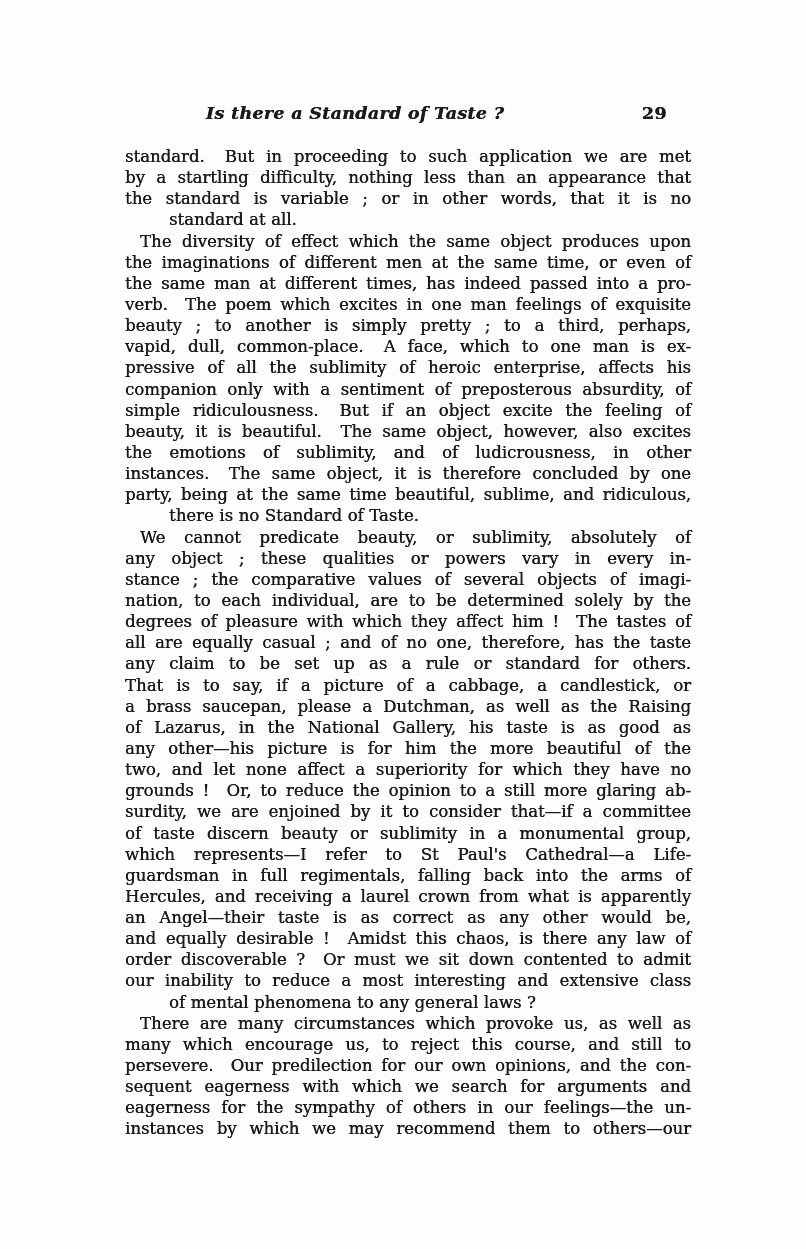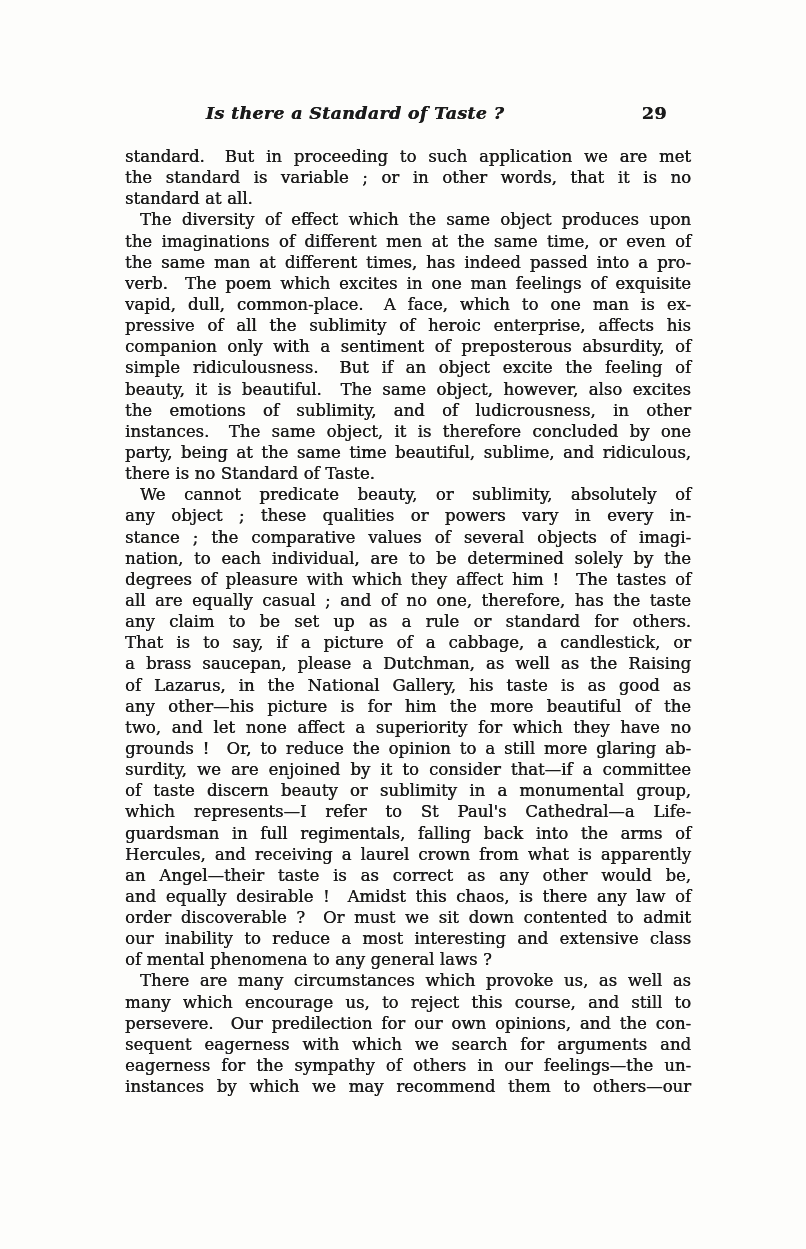--- a/index.html
+++ b/index.html
@@ -58,45 +58,48 @@
   .para { margin: 0; padding: 0; }
   .line {
     text-align: justify;
     text-align-last: justify;
     -moz-text-align-last: justify;
     height: 21.15px;
     overflow: visible;
   }
   .para.short-last .line:last-child {
     text-align-last: left;
+    margin-left: 44px;
     -moz-text-align-last: left;
   }
   .para.indent .line:first-child {
     text-indent: 15px;
   }
 </style>
 </head>
 <body>
 
 <div class="page">
   <div class="running-header">
     <span class="running-title">Is there a Standard of Taste ?</span>
     <span class="page-number">29</span>
   </div>
   <div class="text-body">
       <div class="para short-last">
         <div class="line">standard.  But in proceeding to such application we are met</div>
+        <div class="line">by a startling difficulty, nothing less than an appearance that</div>
         <div class="line">the standard is variable ; or in other words, that it is no</div>
         <div class="line">standard at all.</div>
       </div>
       <div class="para indent short-last">
         <div class="line">The diversity of effect which the same object produces upon</div>
         <div class="line">the imaginations of different men at the same time, or even of</div>
         <div class="line">the same man at different times, has indeed passed into a pro-</div>
         <div class="line">verb.  The poem which excites in one man feelings of exquisite</div>
+        <div class="line">beauty ; to another is simply pretty ; to a third, perhaps,</div>
         <div class="line">vapid, dull, common-place.  A face, which to one man is ex-</div>
         <div class="line">pressive of all the sublimity of heroic enterprise, affects his</div>
         <div class="line">companion only with a sentiment of preposterous absurdity, of</div>
         <div class="line">simple ridiculousness.  But if an object excite the feeling of</div>
         <div class="line">beauty, it is beautiful.  The same object, however, also excites</div>
         <div class="line">the emotions of sublimity, and of ludicrousness, in other</div>
         <div class="line">instances.  The same object, it is therefore concluded by one</div>
         <div class="line">party, being at the same time beautiful, sublime, and ridiculous,</div>
         <div class="line">there is no Standard of Taste.</div>
       </div>

